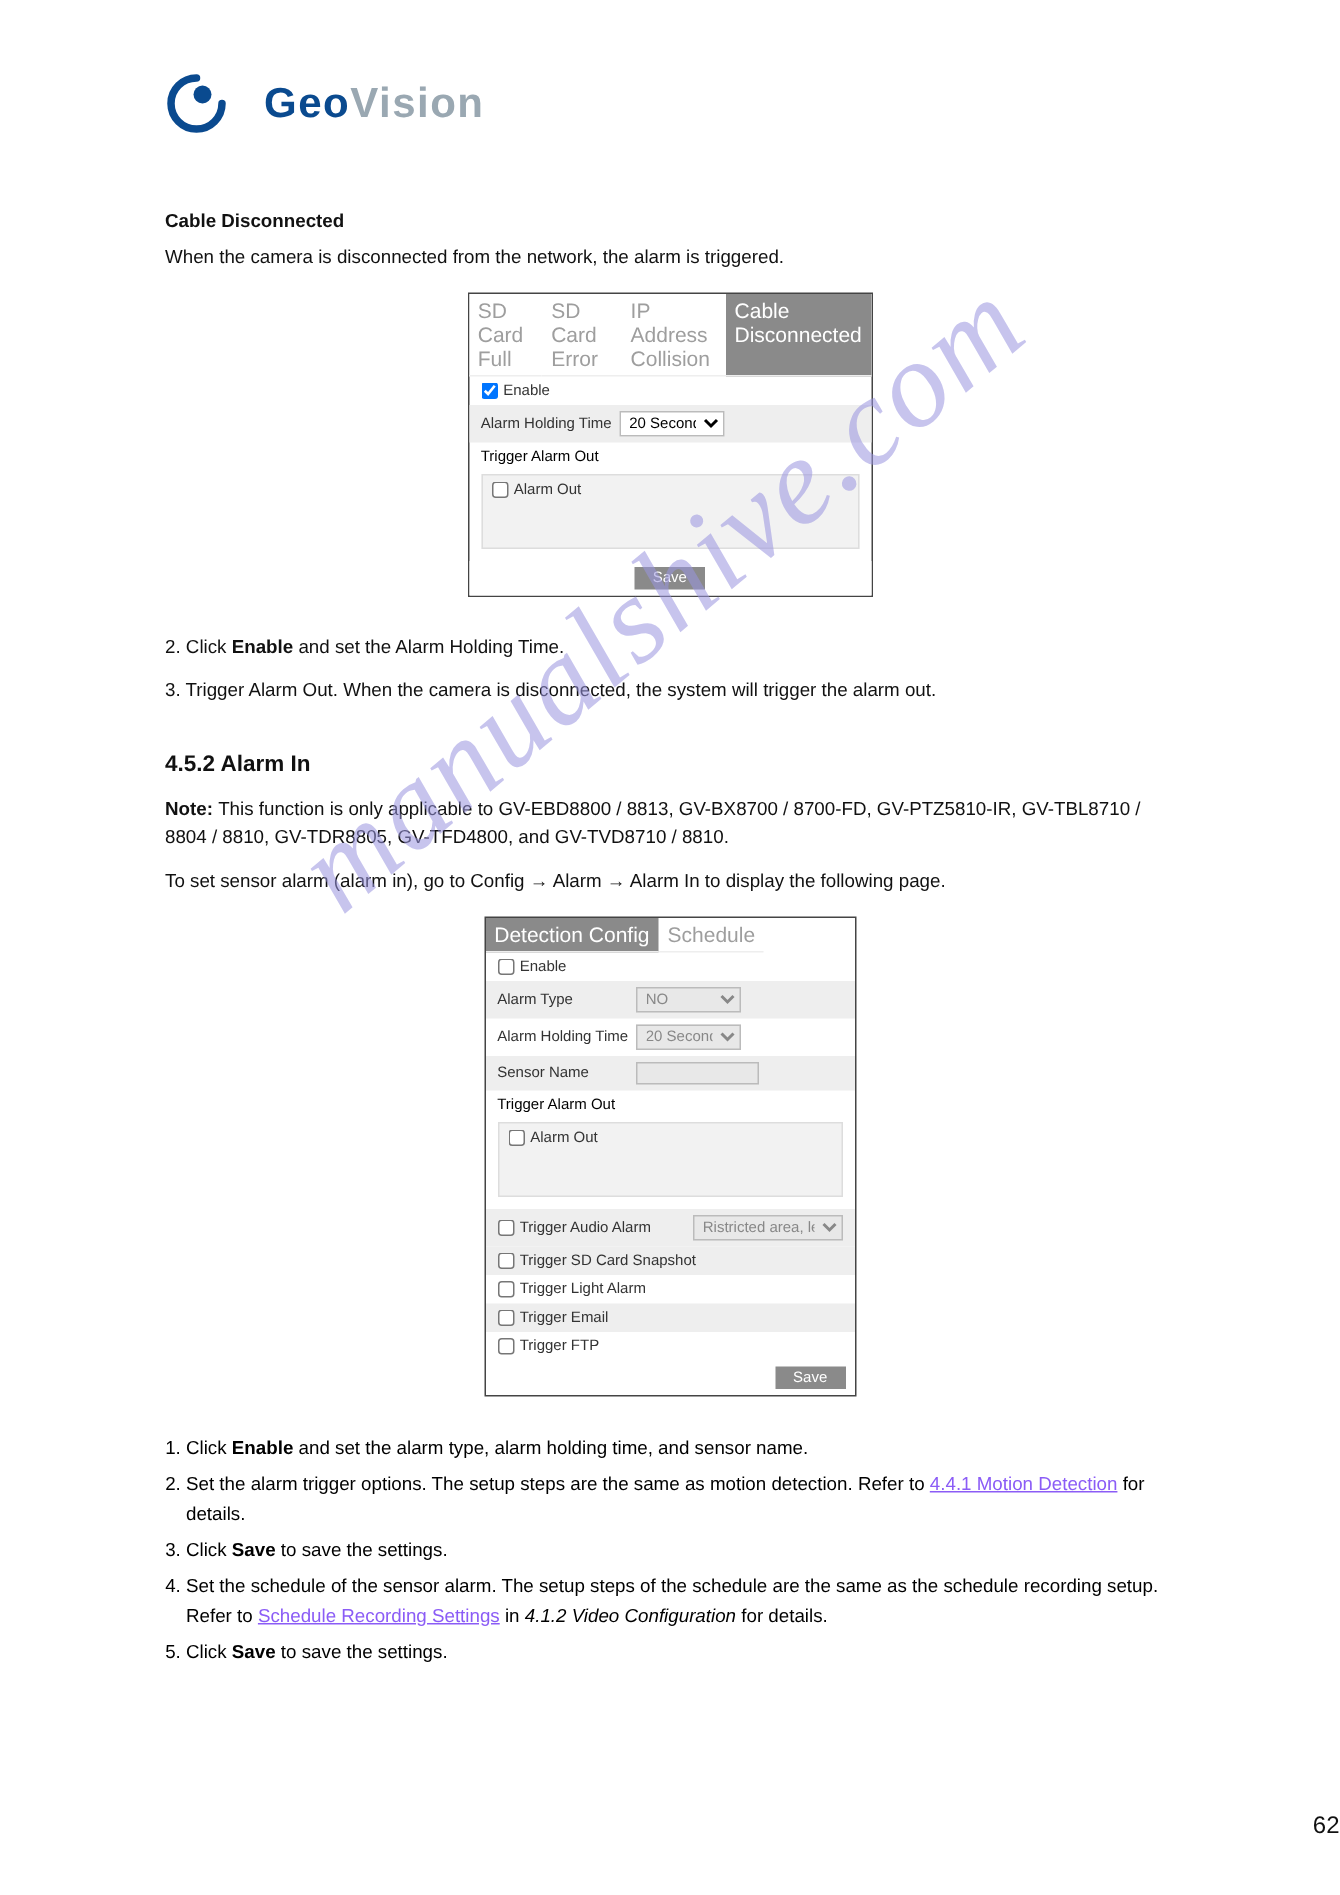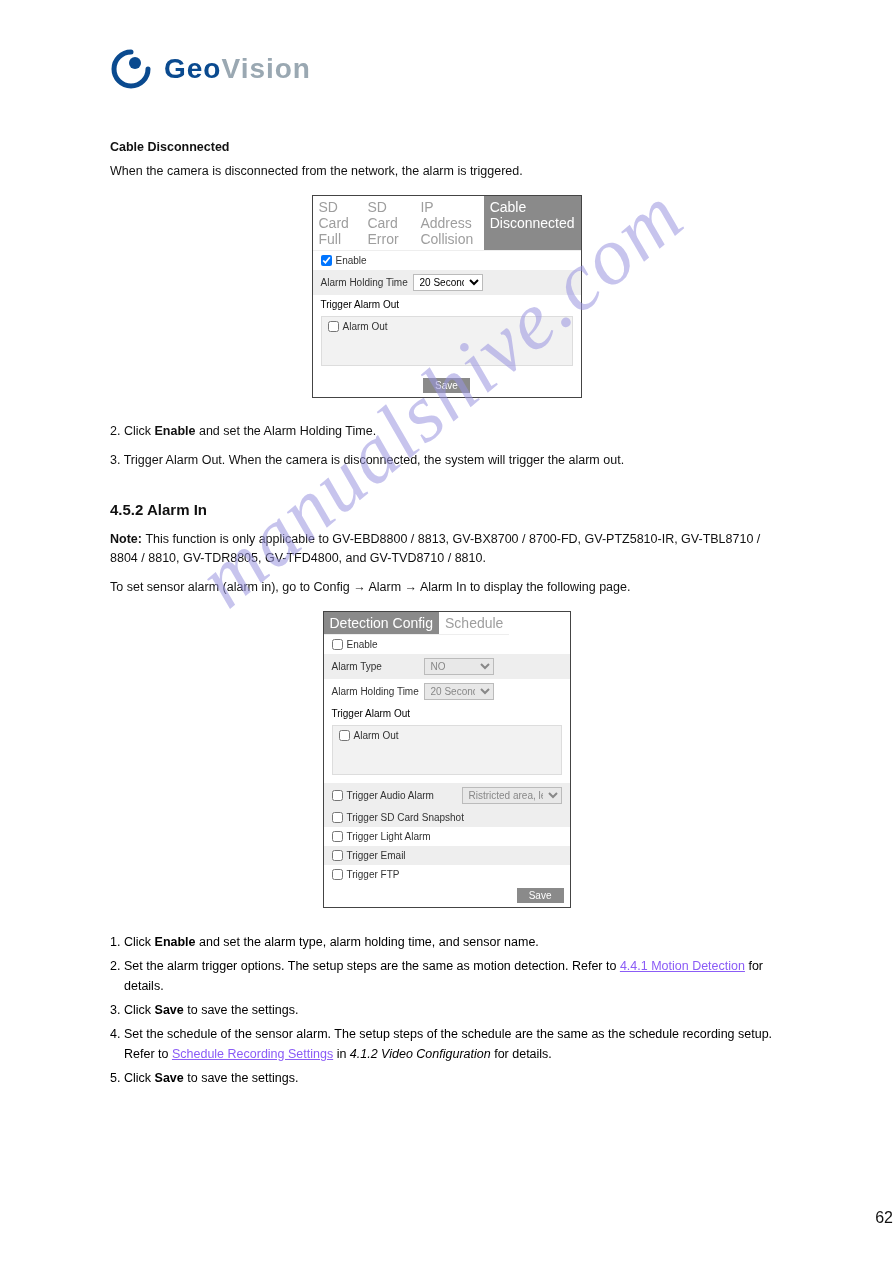--- a/index.html
+++ b/index.html
@@ -11,21 +11,21 @@
     position: relative;
     font-size: 14px;
     color: #000;
   }
   .page {
     padding: 48px 110px 0 110px;
   }
   .logo-row {
     display: flex;
     align-items: center;
-    gap: 12px;
+    gap: 24px;
     margin-bottom: 50px;
   }
   .logo-mark {
     width: 42px; height: 42px;
     position: relative;
   }
   .logo-text {
     font-size: 28px;
     font-weight: bold;
     letter-spacing: 1px;
@@ -239,20 +239,24 @@
       <select class="field-input-select dim">
         <option>NO</option>
       </select>
     </div>
     <div class="field-row">
       <span class="field-label">Alarm Holding Time</span>
       <select class="field-input-select dim">
         <option>20 Seconds</option>
       </select>
     </div>
+    <div class="field-row striped">
+      <span class="field-label">Sensor Name</span>
+      <input type="text" class="field-input-text" style="">
+    </div>
     <div class="field-row">
       <span>Trigger Alarm Out</span>
     </div>
     <div class="alarmout-box">
       <div class="inner-cb">
         <input type="checkbox" style="">
         <span>Alarm Out</span>
       </div>
     </div>
     <div class="cb-row striped">

